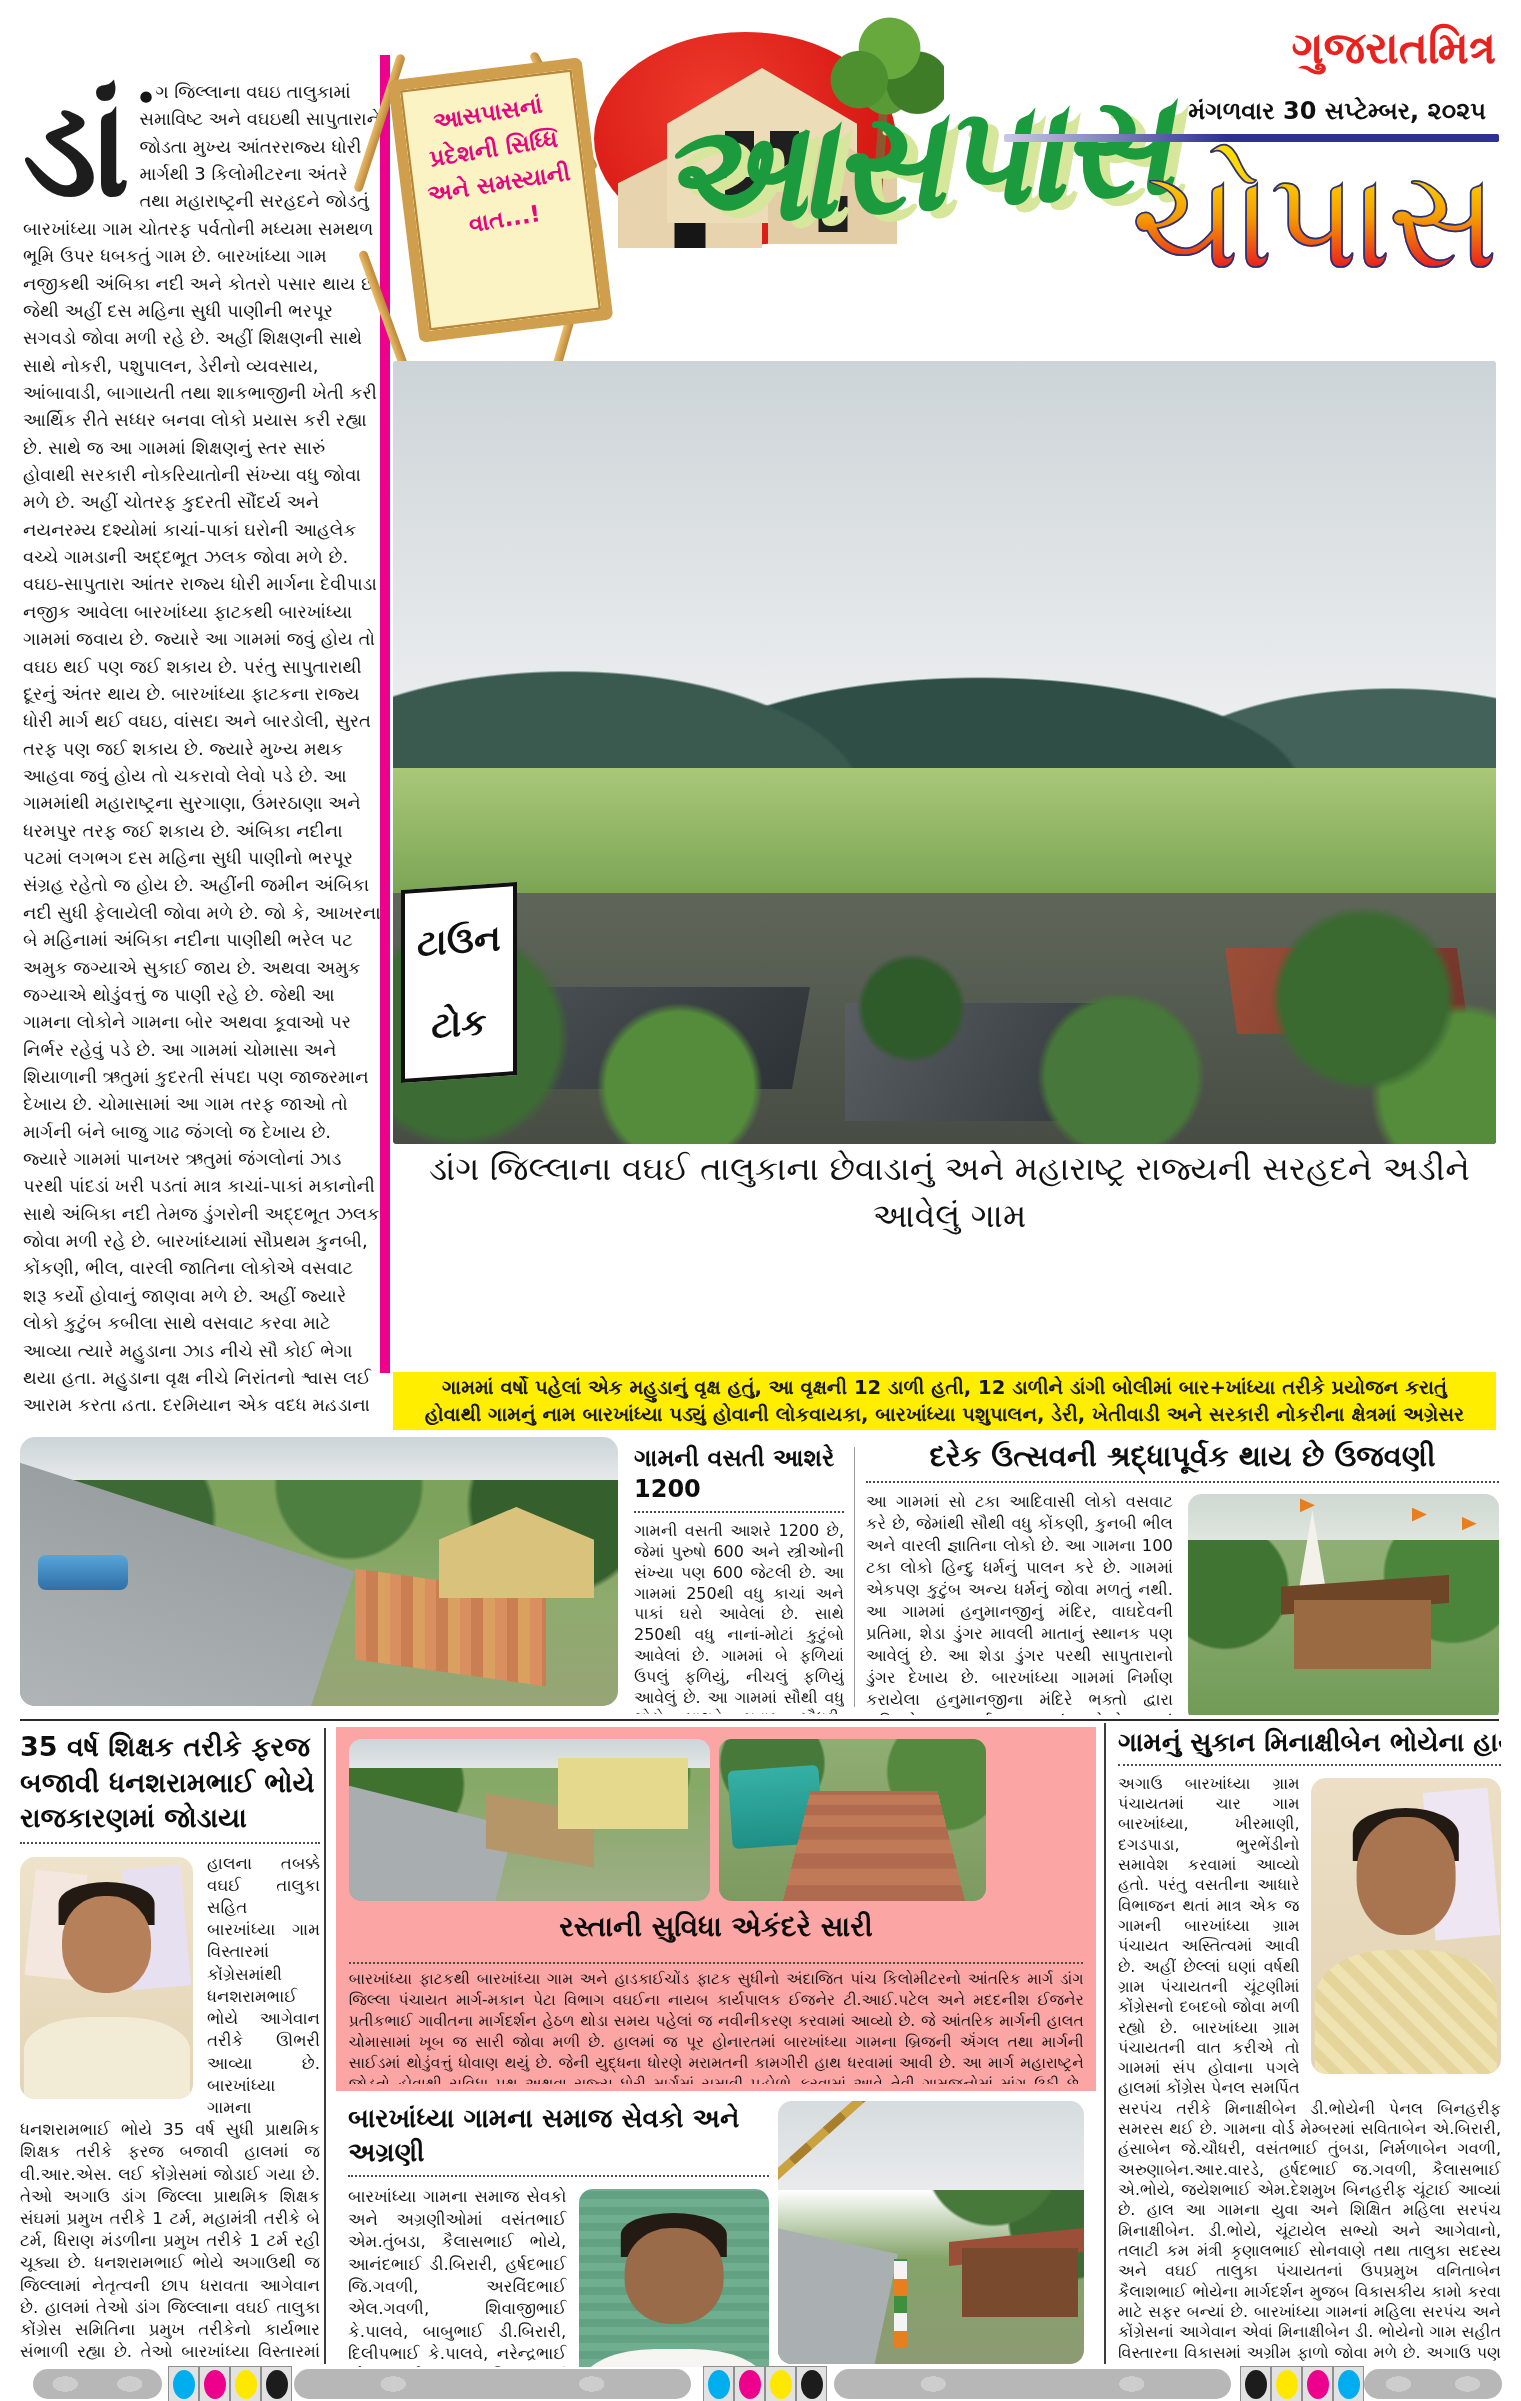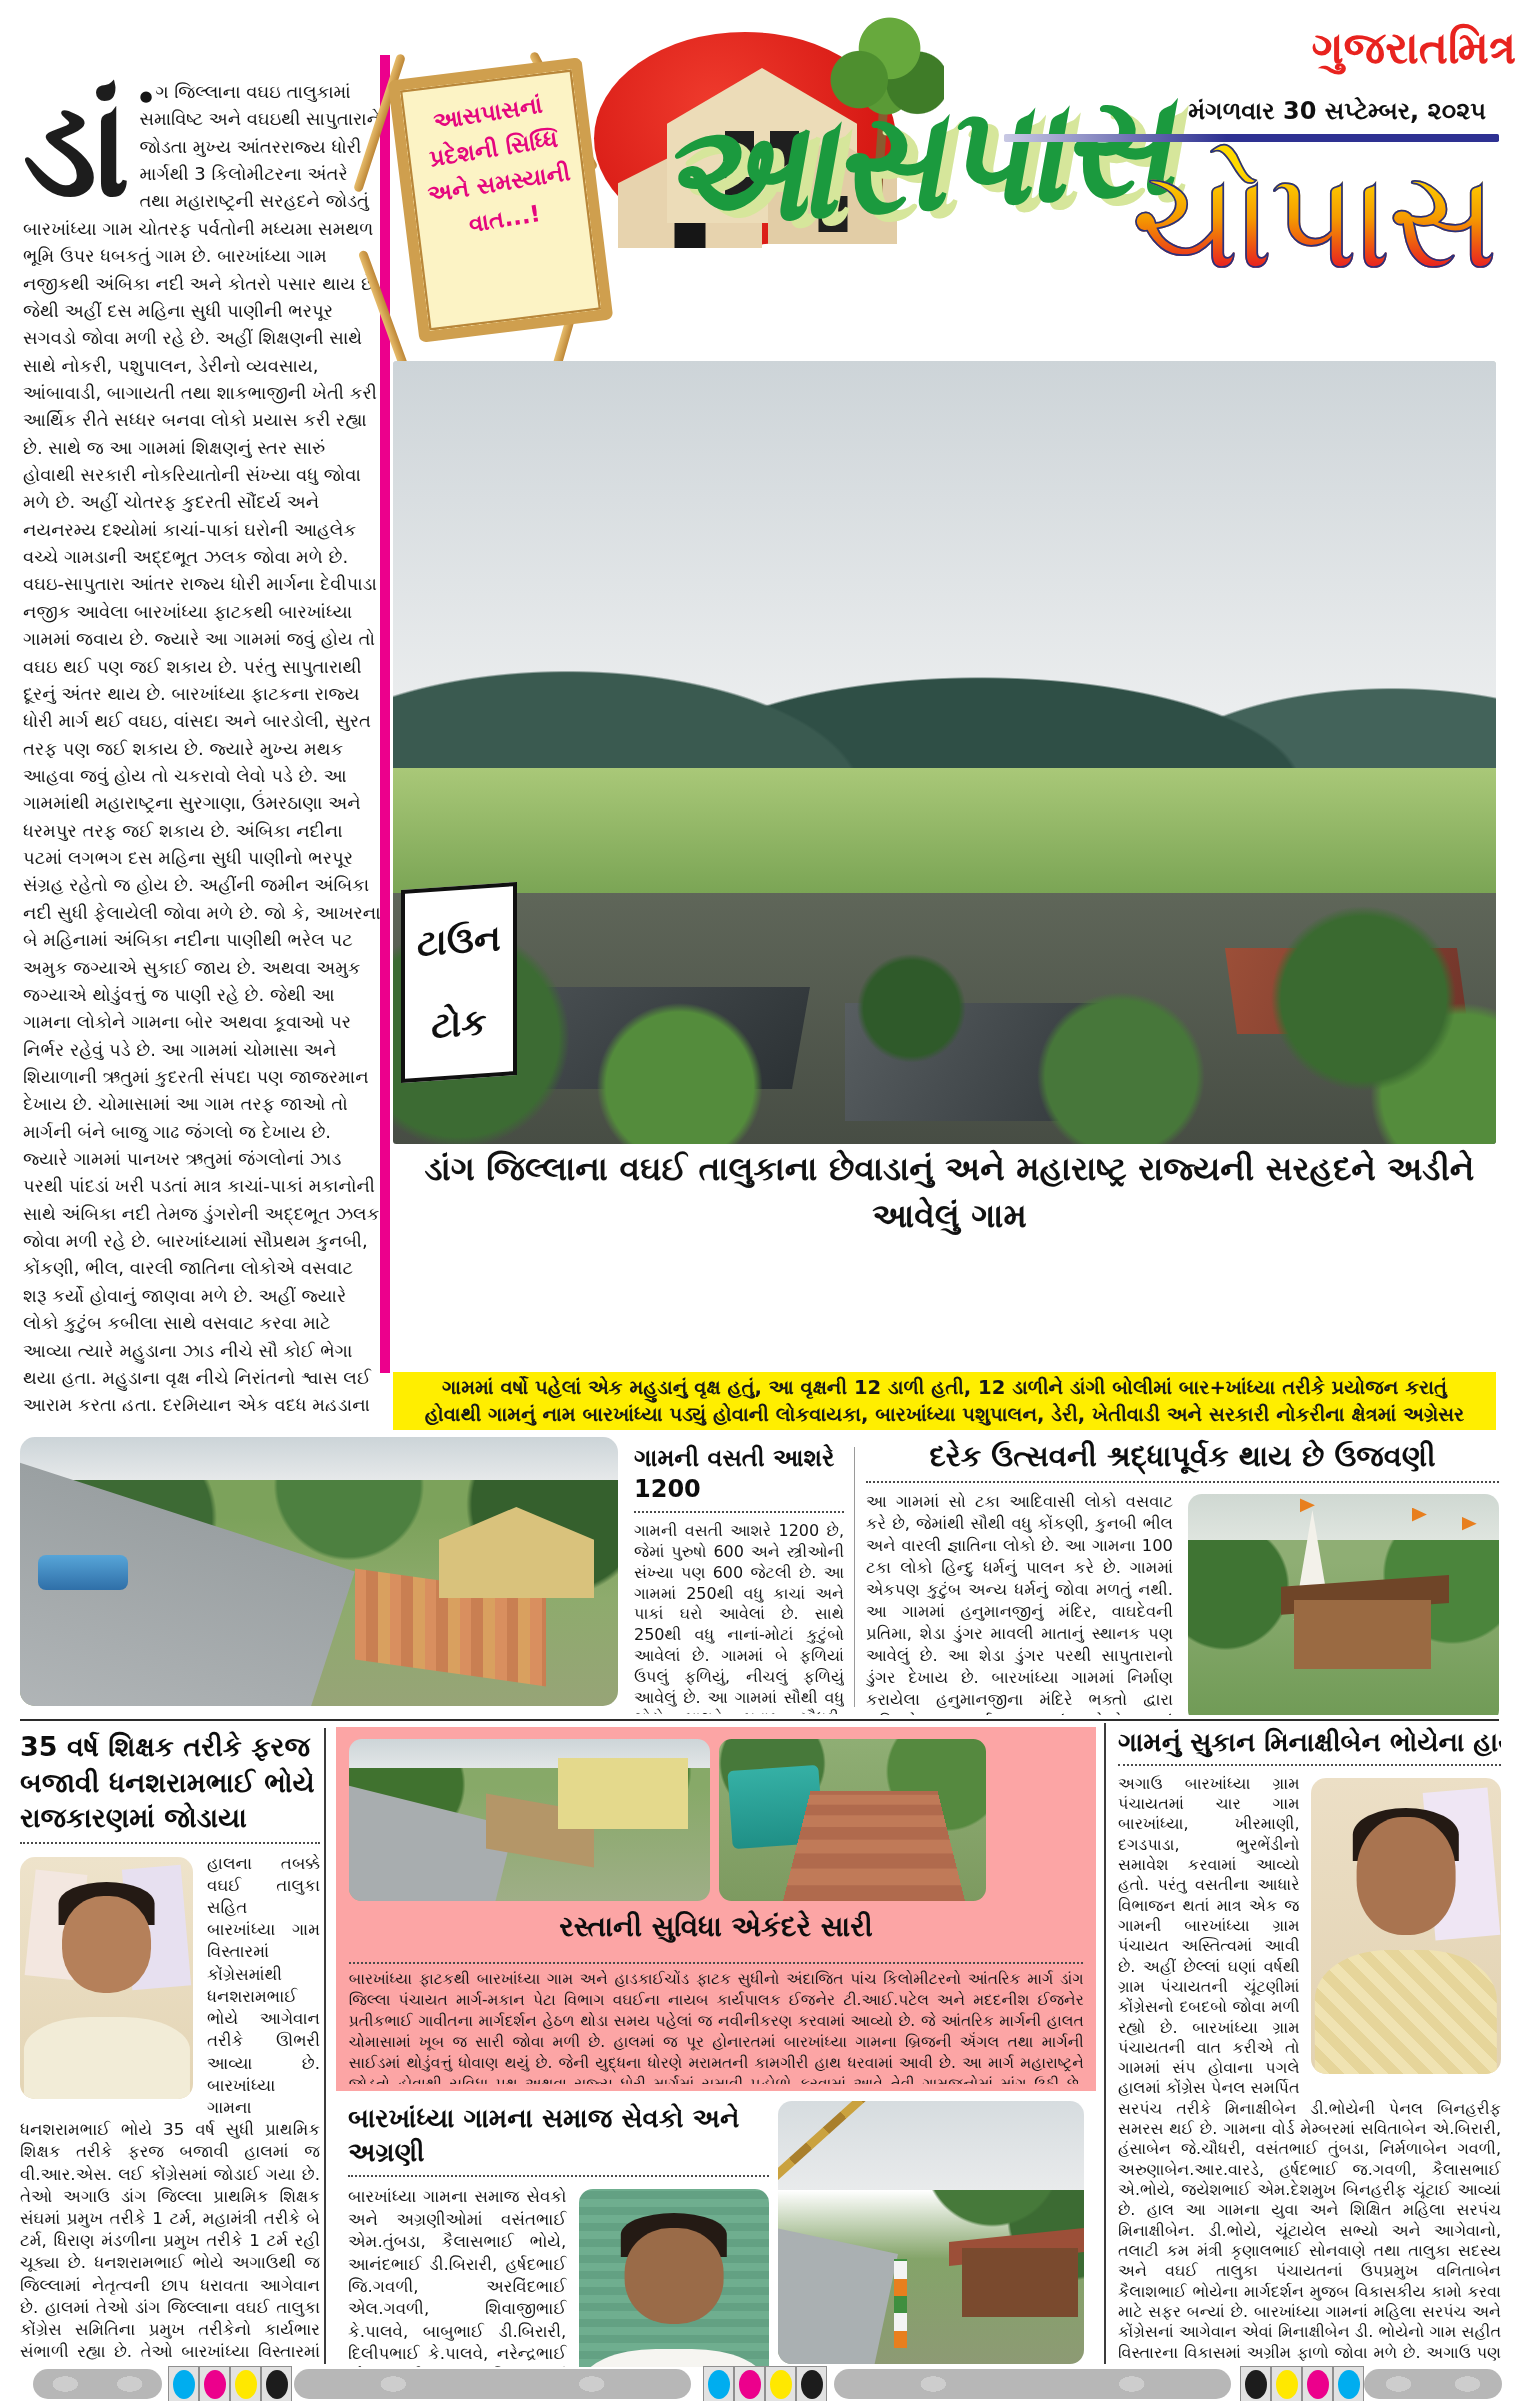--- a/index.html
+++ b/index.html
@@ -29,21 +29,21 @@
   .win{width:29px;height:36px;background:#1f1f1f;}
   .door{position:absolute;left:50%;transform:translateX(-50%);bottom:0;width:31px;height:46px;background:#161616;}
   #tree-trunk{left:877px;top:81px;width:9.2px;height:112px;background:#8a5a2e;transform:rotate(4deg);}
   #tree-top{left:823px;top:11.5px;width:121px;height:104px;background:
      radial-gradient(circle at 30% 65%,#4e8f2f 0 26%,transparent 27%),
      radial-gradient(circle at 55% 35%,#67a93d 0 32%,transparent 33%),
      radial-gradient(circle at 78% 68%,#3f7c28 0 26%,transparent 27%),
      radial-gradient(circle at 52% 75%,#5a9a36 0 24%,transparent 25%);}
   #logo-aaspaas{left:656px;top:74px;width:656px;font-size:141px;font-weight:800;font-style:italic;
      color:#1b9a3e;text-shadow:10.4px 8px 0 #d6e69b;transform:rotate(-4deg);letter-spacing:-5.8px;white-space:nowrap;}
-  #brand{right:6px;top:22px;font-size:44px;font-weight:800;color:#e8231f;}
+  #brand{right:26px;top:22px;font-size:44px;font-weight:800;color:#e8231f;}
   #date-line{right:36px;top:97px;font-size:24px;font-weight:700;color:#101010;}
   #blue-rule{left:1004px;top:134px;width:495px;height:7.5px;border-radius:1.7px;
      background:linear-gradient(to right,#c9c9e4,#2e3192 45%,#2e3192);}
   #chopas{left:1119px;top:141px;width:387px;text-align:center;font-size:136px;font-weight:400;
      background:linear-gradient(#ffd900 18%,#f59b00 48%,#e8231f 78%);
      -webkit-background-clip:text;background-clip:text;color:transparent;
      -webkit-text-stroke:1.7px #28317e;letter-spacing:-3.5px;}
   
   #hero{left:393px;top:361px;width:1103px;height:783px;border-radius:3.5px;}
   #hero .sky{position:absolute;left:0;top:0;width:100%;height:46%;background:linear-gradient(#cdd4d8,#eceeef);}
@@ -61,21 +61,21 @@
      radial-gradient(circle at 26% 88%,#548c3c 0 8%,transparent 9%),
      radial-gradient(circle at 47% 72%,#2f5a2a 0 7%,transparent 8%),
      radial-gradient(circle at 66% 86%,#47773a 0 9%,transparent 10%),
      radial-gradient(circle at 88% 70%,#3a6a30 0 8%,transparent 9%),
      radial-gradient(circle at 97% 90%,#548c3c 0 7%,transparent 8%);}
   #hero-label{left:8px;top:525px;width:116px;height:193px;background:#fff;border:4px solid #101010;
      transform:skewY(-4deg);display:flex;flex-direction:column;justify-content:space-around;
      align-items:center;padding:10.4px 0;box-sizing:border-box;position:absolute;}
   #hero-label div{font-size:36px;font-weight:700;color:#101010;}
   
-  #subhead{left:403px;top:1146px;width:1093px;font-size:33px;font-weight:700;text-align:center;line-height:1.42;color:#121212;}
+  #subhead{left:403px;top:1146px;width:1093px;font-size:33px;font-weight:400;text-align:center;line-height:1.42;color:#121212;}
   #headline{left:393px;top:1211px;width:1103px;font-size:168px;line-height:0.95;font-weight:800;color:#e8231f;text-align:center;letter-spacing:-3.5px;}
   #standfirst{left:393px;top:1372px;width:1103px;height:58px;background:#ffee00;display:flex;align-items:center;
      box-sizing:border-box;padding:3.5px 19.6px;font-size:19.6px;font-weight:700;line-height:1.38;text-align:center;color:#171717;}
   
   #photo-road{left:20px;top:1437px;width:598px;height:269px;background:
      linear-gradient(180deg,#ccd4d8 0%,#e6e9ea 16%,transparent 16%),
      radial-gradient(circle at 18% 30%,#3d6a34 0 16%,transparent 17%),
      radial-gradient(circle at 55% 18%,#4d8040 0 18%,transparent 19%),
      radial-gradient(circle at 90% 25%,#35602d 0 15%,transparent 16%),
      linear-gradient(180deg,#7ca25b 30%,#8eab6d 60%,#97a477 100%);}

